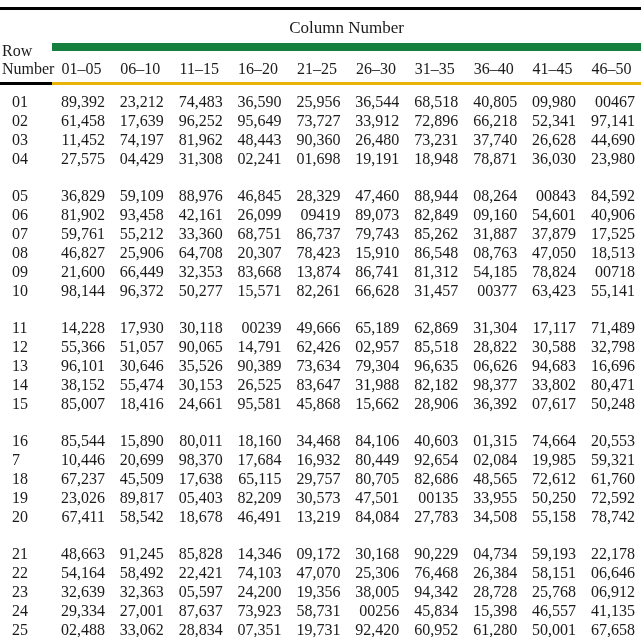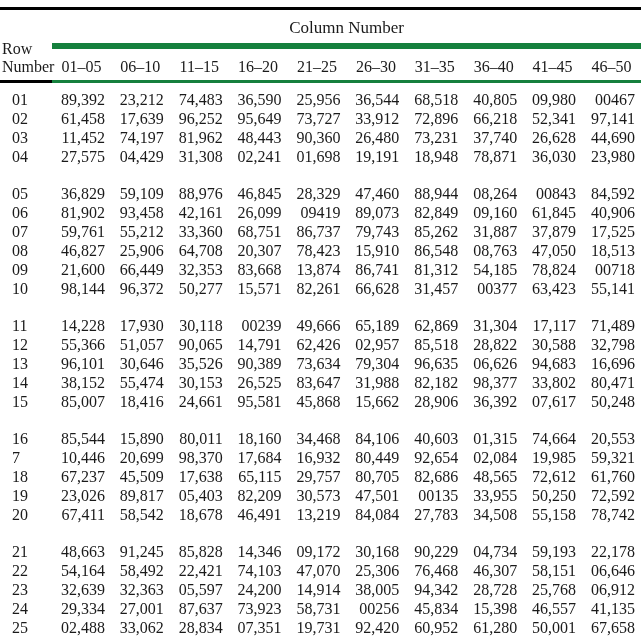--- a/index.html
+++ b/index.html
@@ -30,40 +30,40 @@
   th, td {
     padding: 0;
     font-weight: normal;
     white-space: nowrap;
   }
   th.titlecell {
     font-size: 17px;
     height: 30px;
     text-align: center;
     vertical-align: middle;
-    border-bottom: 6px solid #15803d;
+    border-bottom: 8px solid #15803d;
     padding-top: 3px;
   }
   th.rowlabel {
     vertical-align: bottom;
     text-align: left;
     font-size: 16px;
     line-height: 18px;
     padding-left: 2px;
     padding-bottom: 4px;
     border-bottom: 3px solid #000000;
     margin-left: 24px;
   }
   th.colhead {
     font-size: 16px;
     text-align: center;
     vertical-align: bottom;
     height: 27px;
     padding-bottom: 4px;
-    border-bottom: 3px solid #15803d;
+    border-bottom: 3px solid #eab308;
   }
   tbody td {
     font-size: 16px;
     line-height: 19px;
     height: 19px;
   }
   tbody tr.first-data-row td {
     padding-top: 7px;
   }
   td.rownum {
@@ -196,21 +196,21 @@
         <tr>
           <td class="rownum">06</td>
           <td class="val">81,902</td>
           <td class="val">93,458</td>
           <td class="val">42,161</td>
           <td class="val">26,099</td>
           <td class="val">09419</td>
           <td class="val">89,073</td>
           <td class="val">82,849</td>
           <td class="val">09,160</td>
-          <td class="val">61,845</td>
+          <td class="val">54,601</td>
           <td class="val">40,906</td>
         </tr>
         <tr>
           <td class="rownum">07</td>
           <td class="val">59,761</td>
           <td class="val">55,212</td>
           <td class="val">33,360</td>
           <td class="val">68,751</td>
           <td class="val">86,737</td>
           <td class="val">79,743</td>
@@ -412,31 +412,31 @@
         </tr>
         <tr>
           <td class="rownum">22</td>
           <td class="val">54,164</td>
           <td class="val">58,492</td>
           <td class="val">22,421</td>
           <td class="val">74,103</td>
           <td class="val">47,070</td>
           <td class="val">25,306</td>
           <td class="val">76,468</td>
-          <td class="val">46,307</td>
+          <td class="val">26,384</td>
           <td class="val">58,151</td>
           <td class="val">06,646</td>
         </tr>
         <tr>
           <td class="rownum">23</td>
           <td class="val">32,639</td>
           <td class="val">32,363</td>
           <td class="val">05,597</td>
           <td class="val">24,200</td>
-          <td class="val">14,914</td>
+          <td class="val">19,356</td>
           <td class="val">38,005</td>
           <td class="val">94,342</td>
           <td class="val">28,728</td>
           <td class="val">25,768</td>
           <td class="val">06,912</td>
         </tr>
         <tr>
           <td class="rownum">24</td>
           <td class="val">29,334</td>
           <td class="val">27,001</td>

